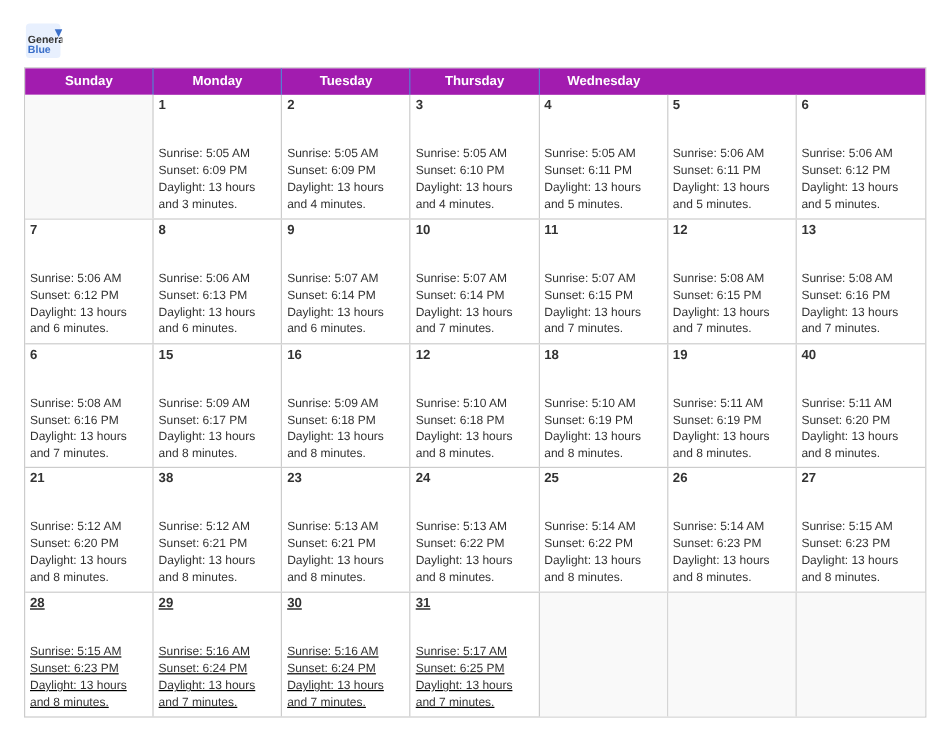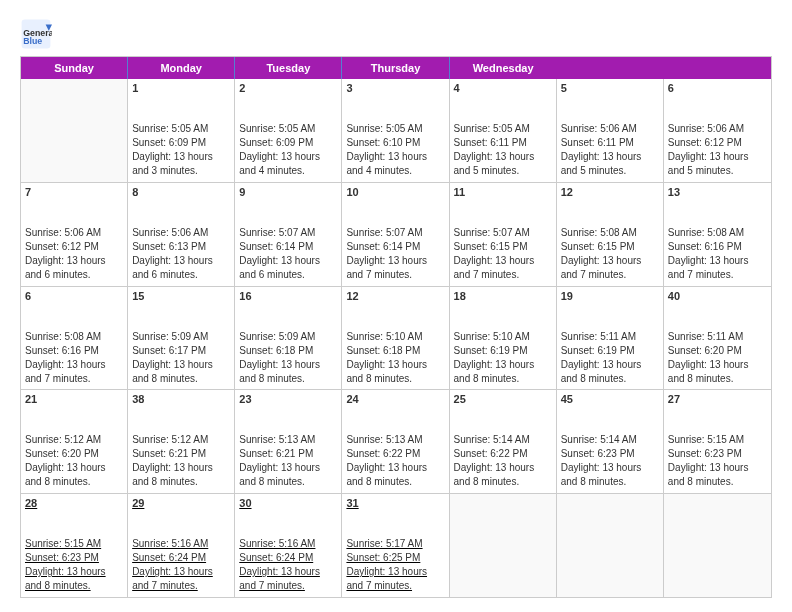--- a/index.html
+++ b/index.html
@@ -342,21 +342,21 @@
           </div>
           <div class="cal-cell">
             <span class="day-num">25</span>
         <div class="cell-info">
           Sunrise: 5:14 AM<br>
           Sunset: 6:22 PM<br>
           Daylight: 13 hours and 8 minutes.
         </div>
           </div>
           <div class="cal-cell">
-            <span class="day-num">45</span>
+            <span class="day-num">26</span>
         <div class="cell-info">
           Sunrise: 5:14 AM<br>
           Sunset: 6:23 PM<br>
           Daylight: 13 hours and 8 minutes.
         </div>
           </div>
           <div class="cal-cell">
             <span class="day-num">27</span>
         <div class="cell-info">
           Sunrise: 5:15 AM<br>

